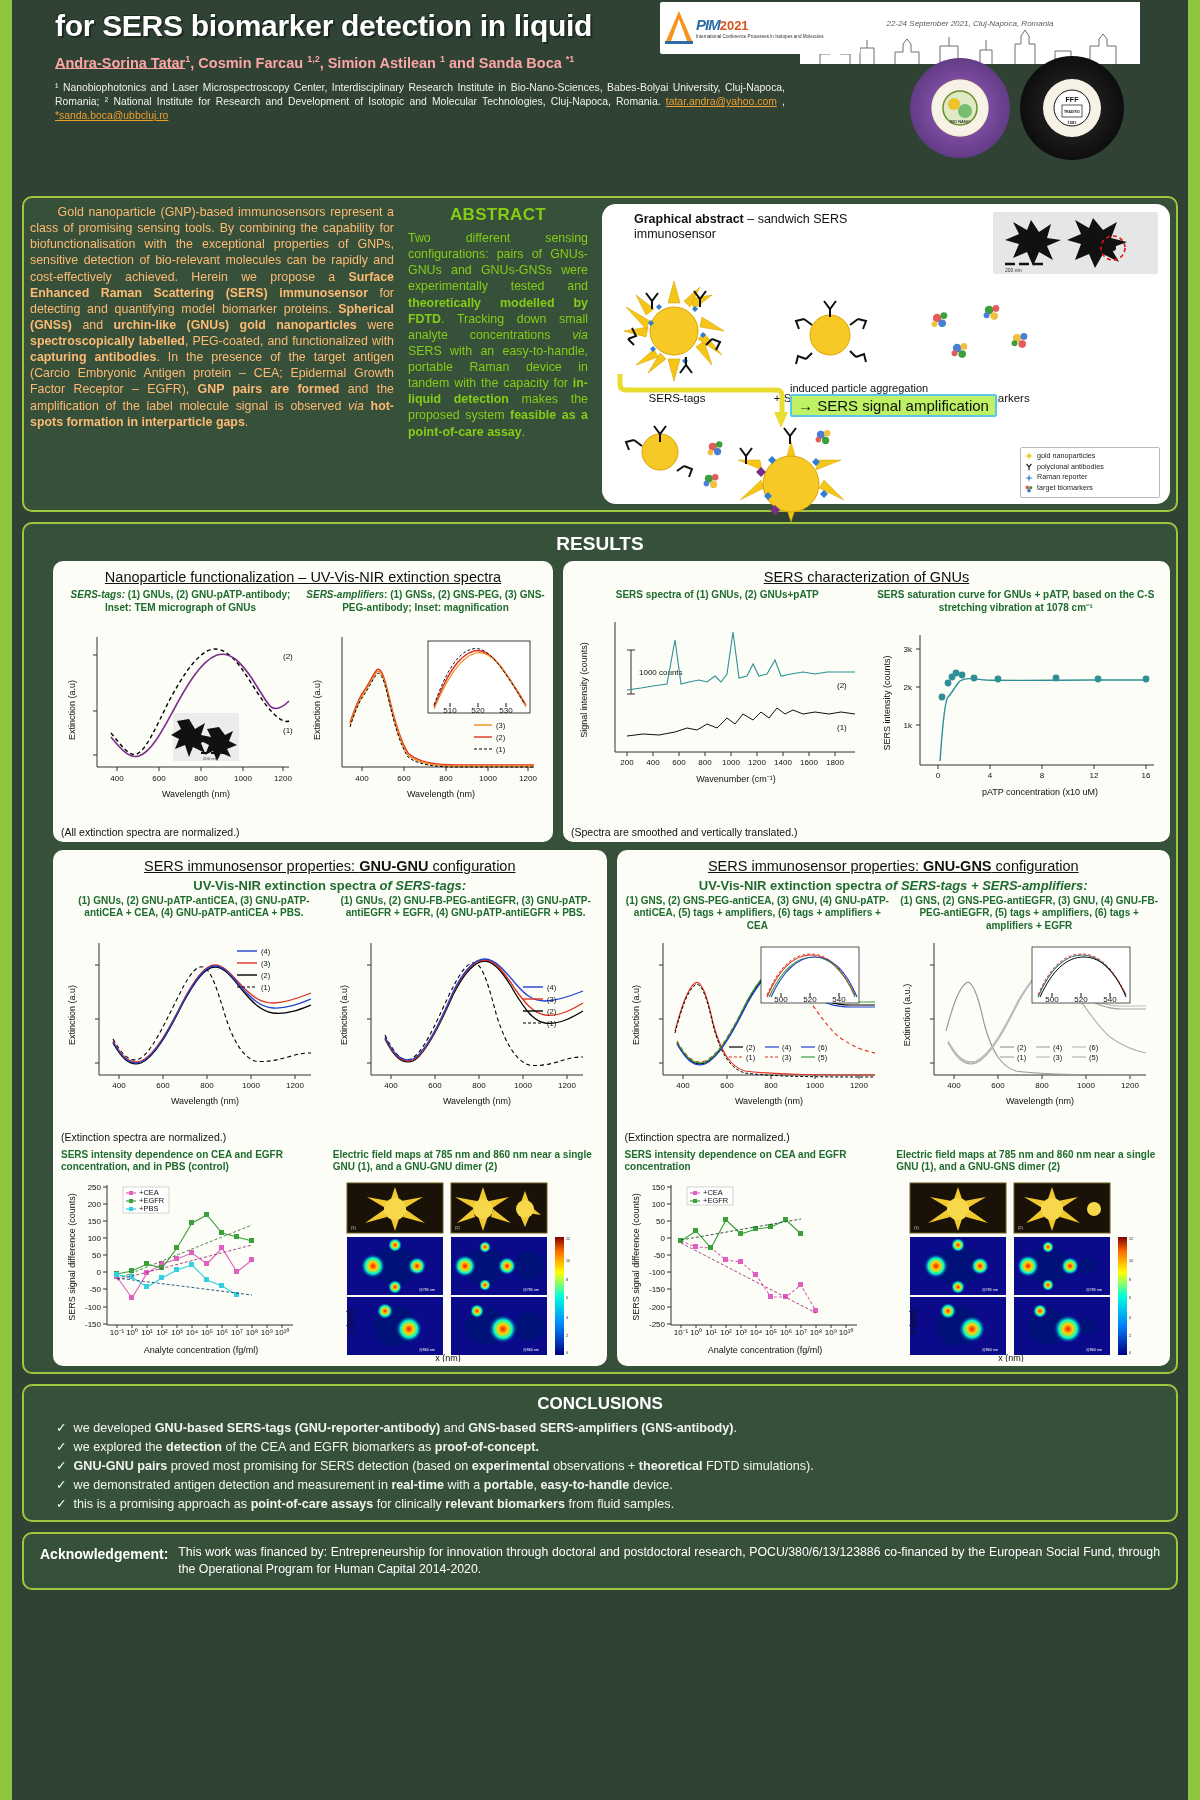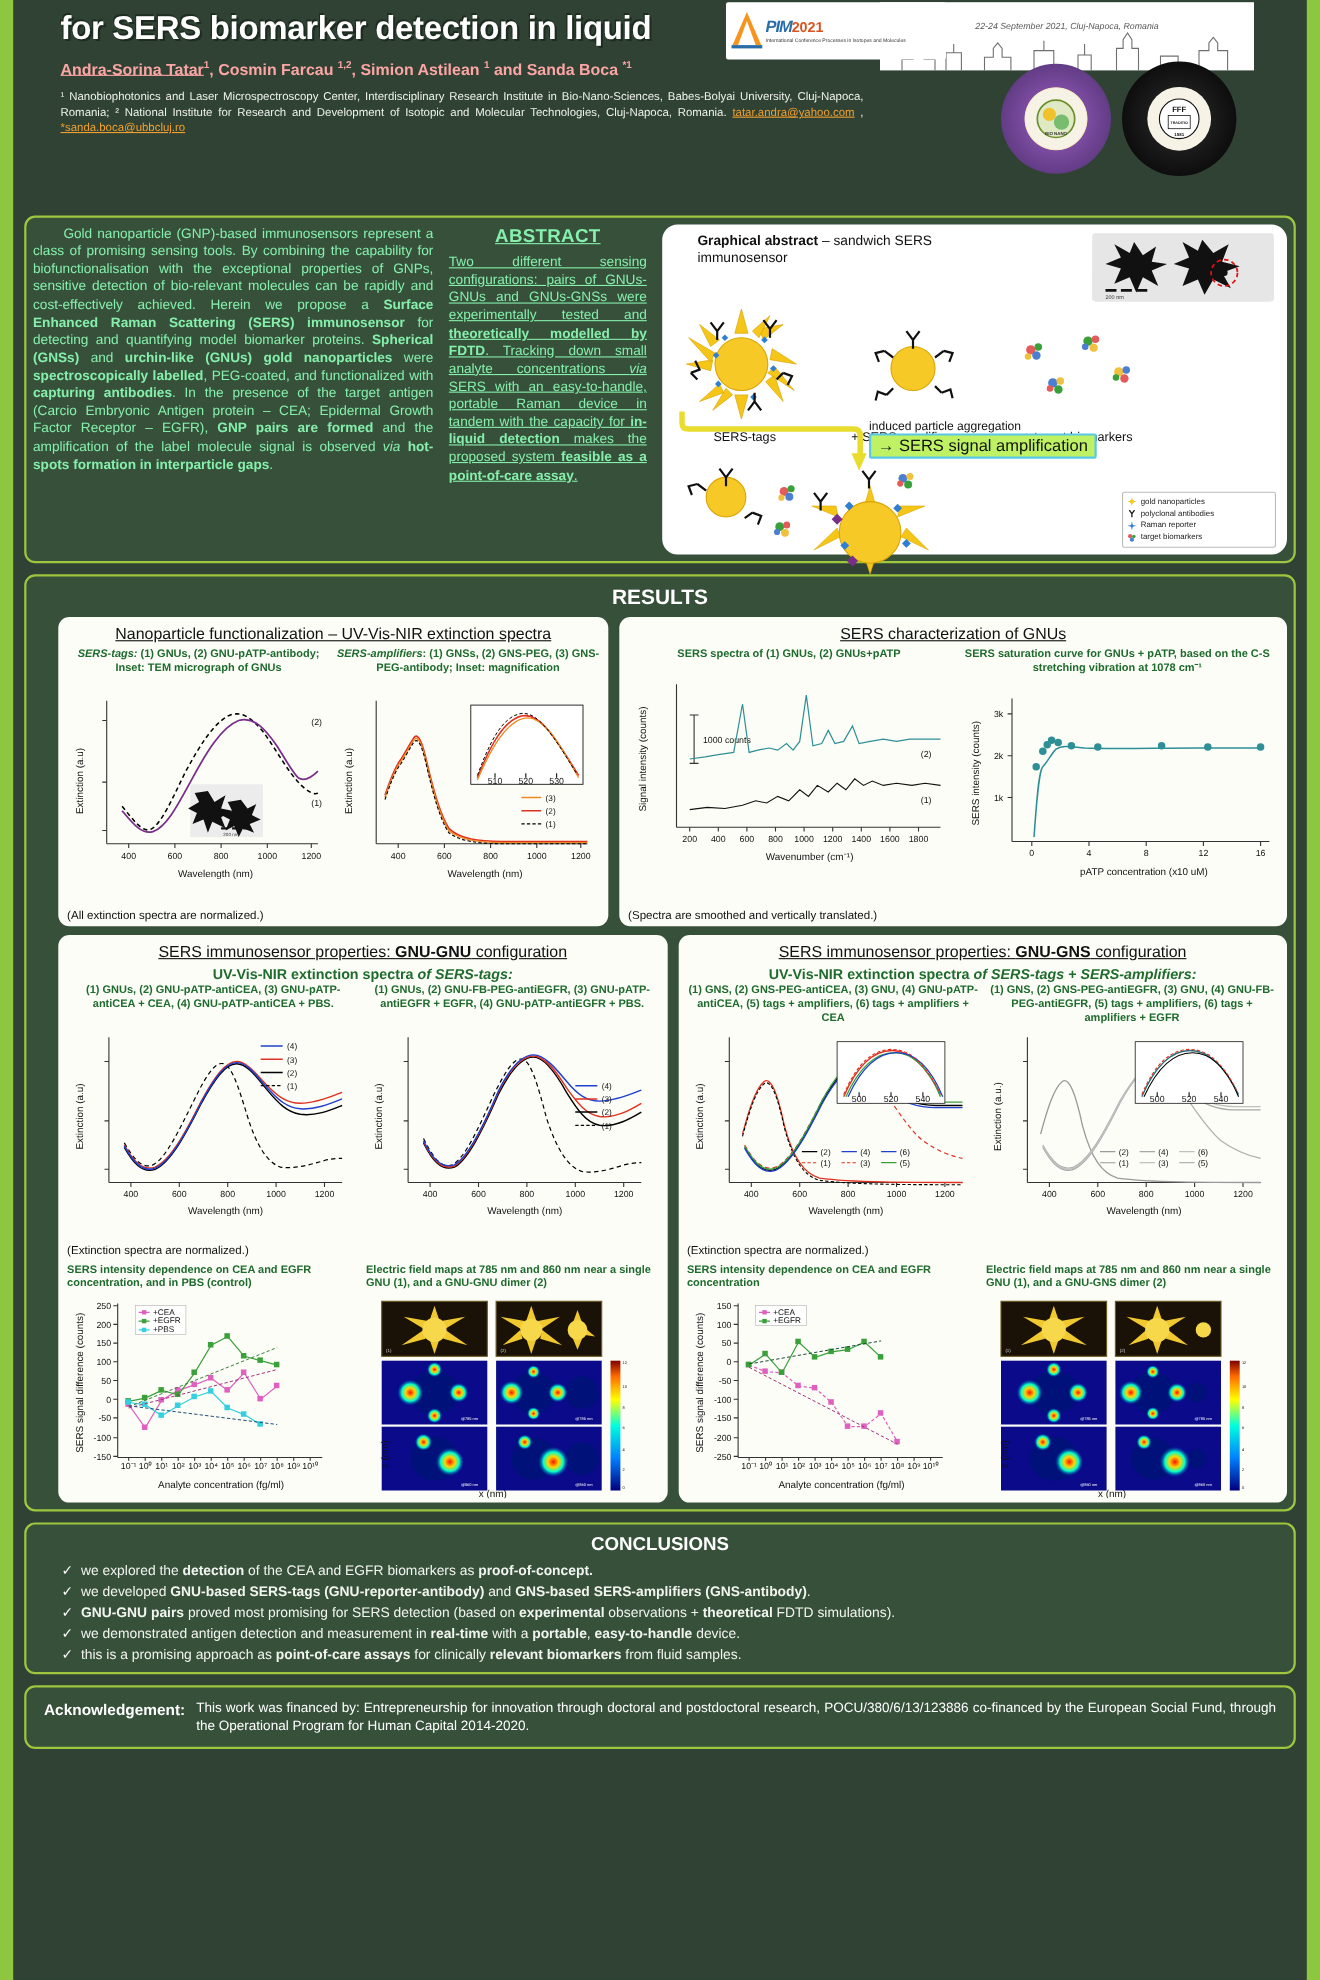--- a/index.html
+++ b/index.html
@@ -58,22 +58,22 @@
   
   .panel-outer {
     margin:0 22px 10px 22px;
     border:2px solid #9fc63f; border-radius:10px;
     background:#36503a;
     padding:6px;
   }
 
   
   .abs-wrap { display:flex; gap:14px; }
-  .abs-col { width:364px; font-size:12.4px; line-height:1.30; text-align:justify; color:#86efac; }
-  .abs-col2 { width:180px; font-size:12.4px; line-height:1.30; text-align:justify; color:#86efac;text-decoration:underline;}
+  .abs-col { width:364px; font-size:12.4px; line-height:1.30; text-align:justify; color:#fdba74; }
+  .abs-col2 { width:180px; font-size:12.4px; line-height:1.30; text-align:justify; color:#84cc16;}
   .abs-head { font-size:17px; font-weight:bold; text-align:center; margin-bottom:4px; letter-spacing:.3px;}
   b { font-weight:bold; }
   i { font-style:italic; }
 
   .ga {
     flex:1; background:#fff; border-radius:14px; color:#111; padding:8px 10px; position:relative;
     min-height:300px;
   }
   .ga-title { font-size:12.5px; font-weight:bold; line-height:1.22; width:215px; margin-left:22px;}
   .ga-title span { font-weight:normal; }
@@ -1194,22 +1194,22 @@
           </svg>
         </div>
       </div>
     </div>
   </div>
 </div>
 
 <div class="panel-outer">
   <div class="concl-title">CONCLUSIONS</div>
   <ul class="concl">
+    <li>we developed <b>GNU-based SERS-tags (GNU-reporter-antibody)</b> and <b>GNS-based SERS-amplifiers (GNS-antibody)</b>.</li>
     <li>we explored the <b>detection</b> of the CEA and EGFR biomarkers as <b>proof-of-concept.</b></li>
-    <li>we developed <b>GNU-based SERS-tags (GNU-reporter-antibody)</b> and <b>GNS-based SERS-amplifiers (GNS-antibody)</b>.</li>
     <li><b>GNU-GNU pairs</b> proved most promising for SERS detection (based on <b>experimental</b> observations + <b>theoretical</b> FDTD simulations).</li>
     <li>we demonstrated antigen detection and measurement in <b>real-time</b> with a <b>portable</b>, <b>easy-to-handle</b> device.</li>
     <li>this is a promising approach as <b>point-of-care assays</b> for clinically <b>relevant biomarkers</b> from fluid samples.</li>
   </ul>
 </div>
 
 <div class="panel-outer">
   <div class="ack">
     <div class="ack-lbl">Acknowledgement:</div>
     <div class="ack-txt">This work was financed by: Entrepreneurship for innovation through doctoral and postdoctoral research, POCU/380/6/13/123886 co-financed by the European Social Fund, through the Operational Program for Human Capital 2014-2020.</div>

